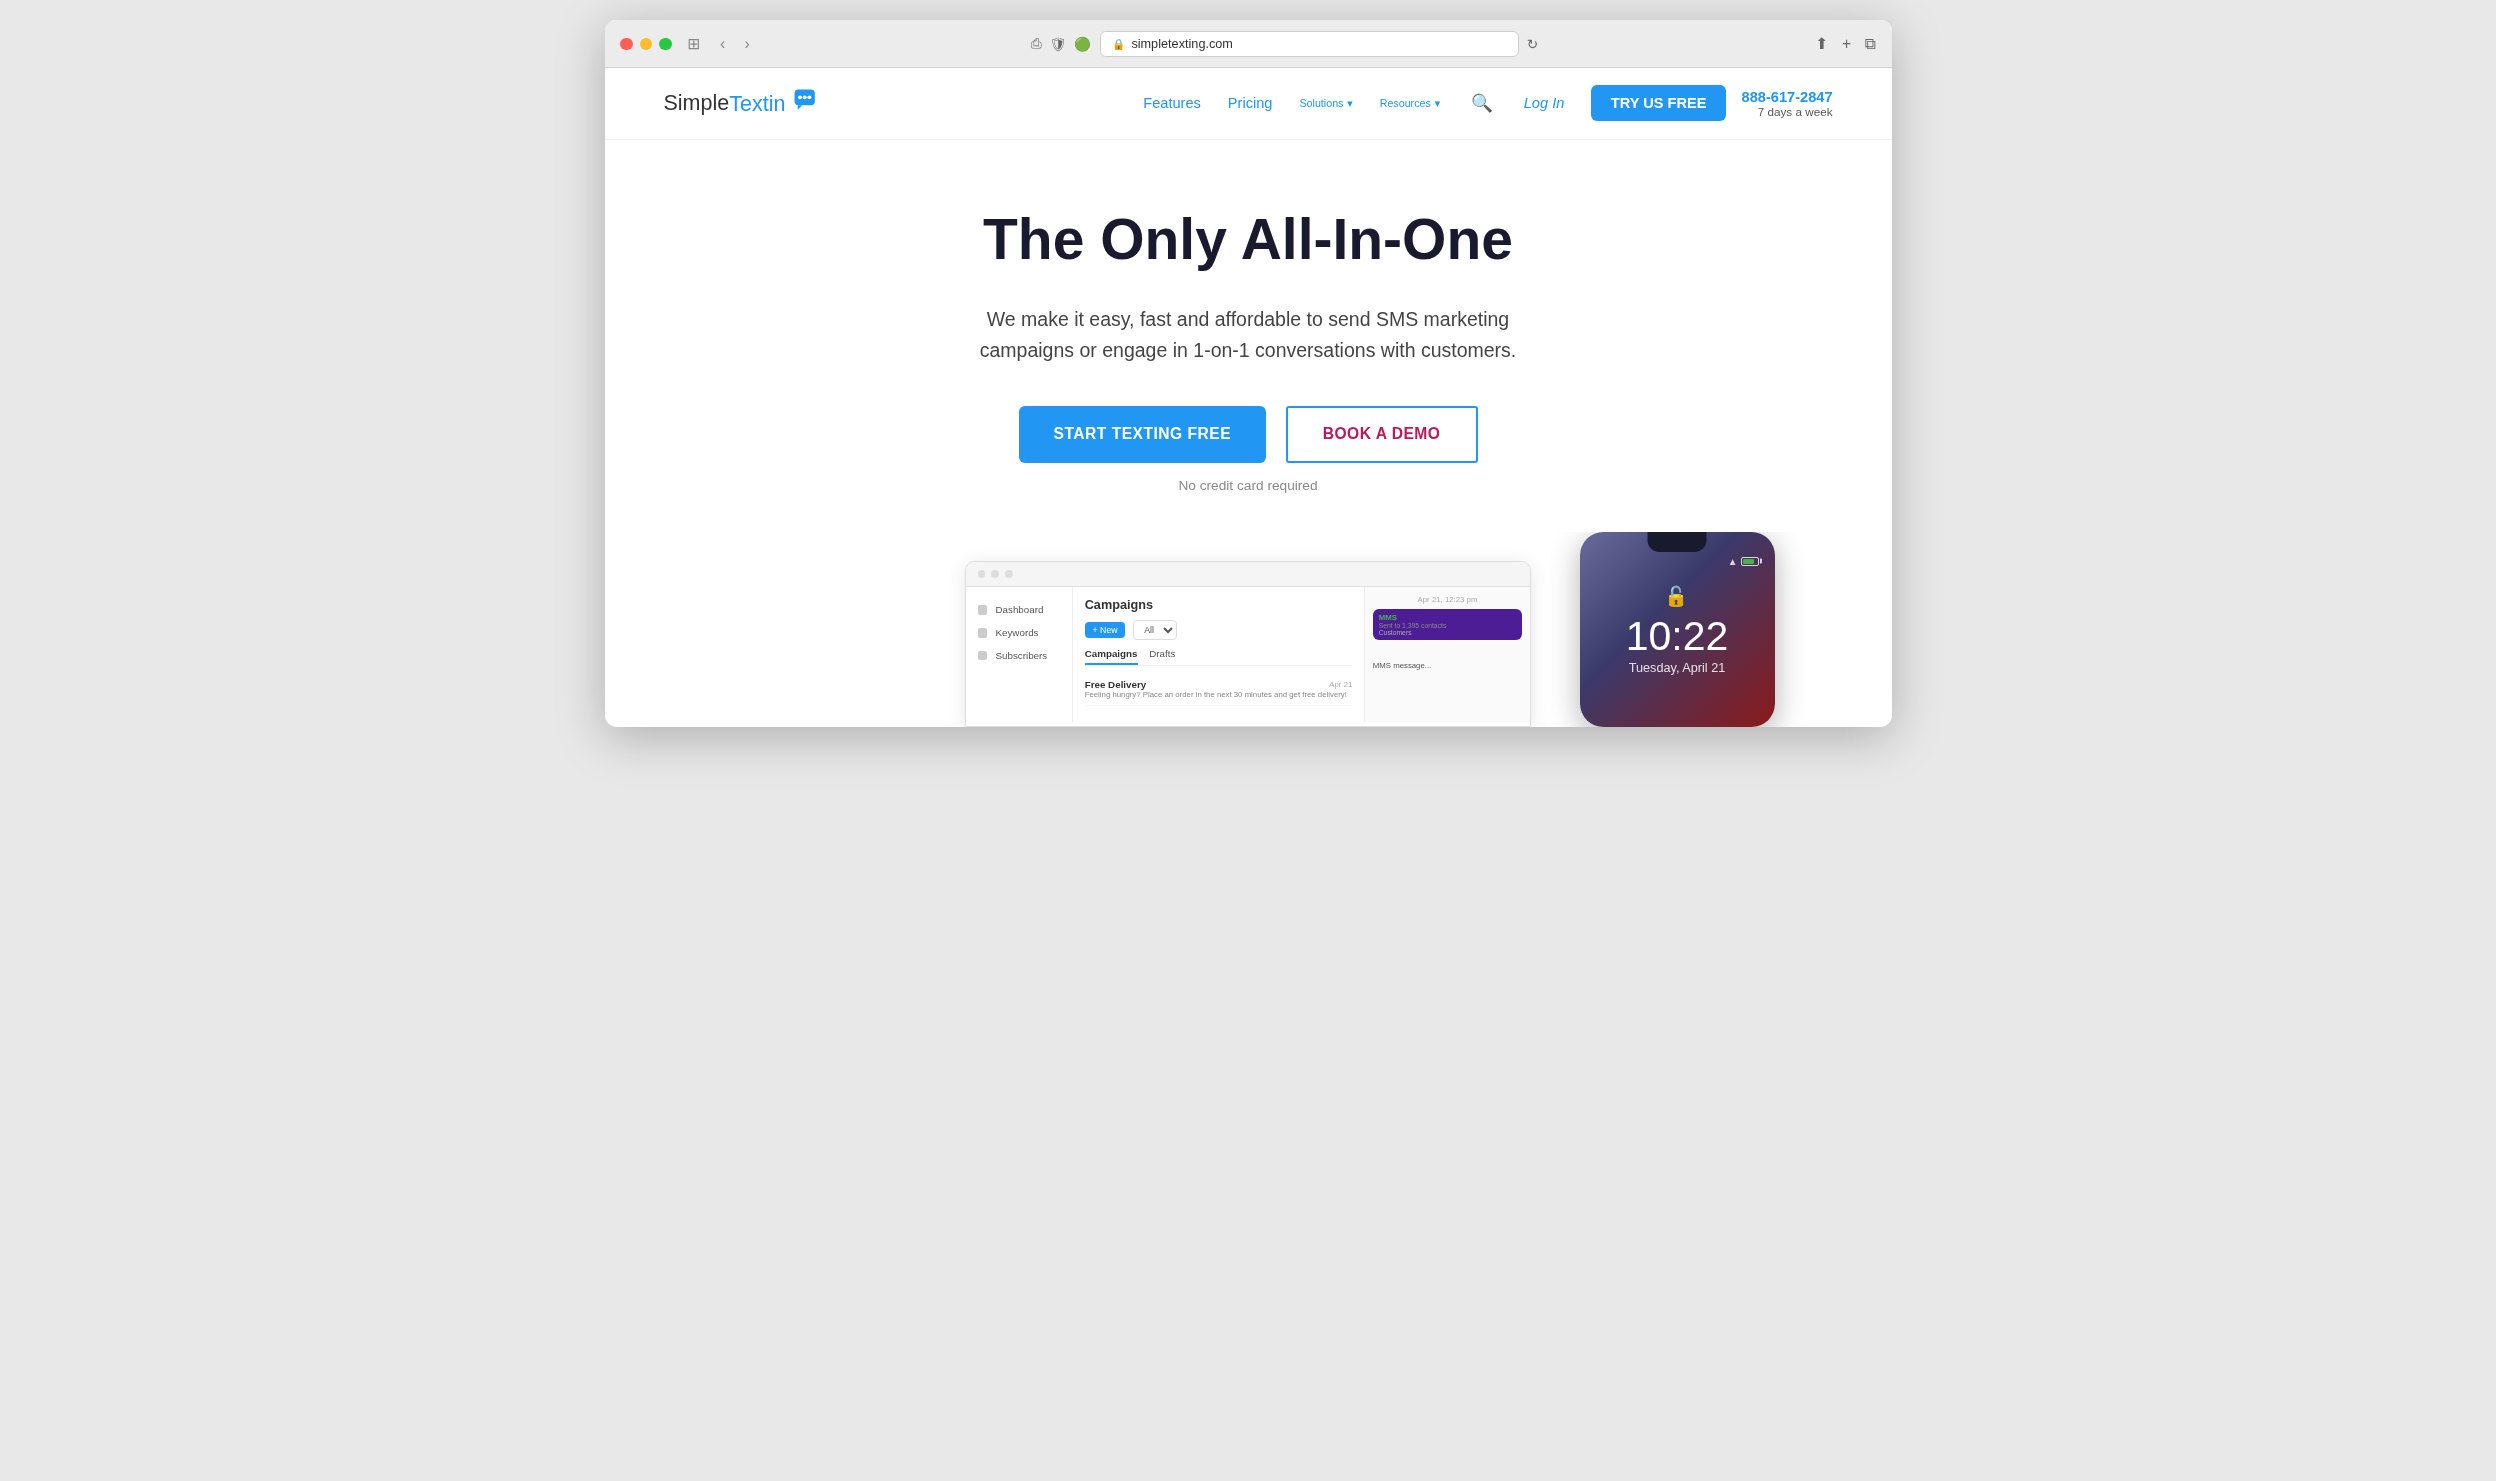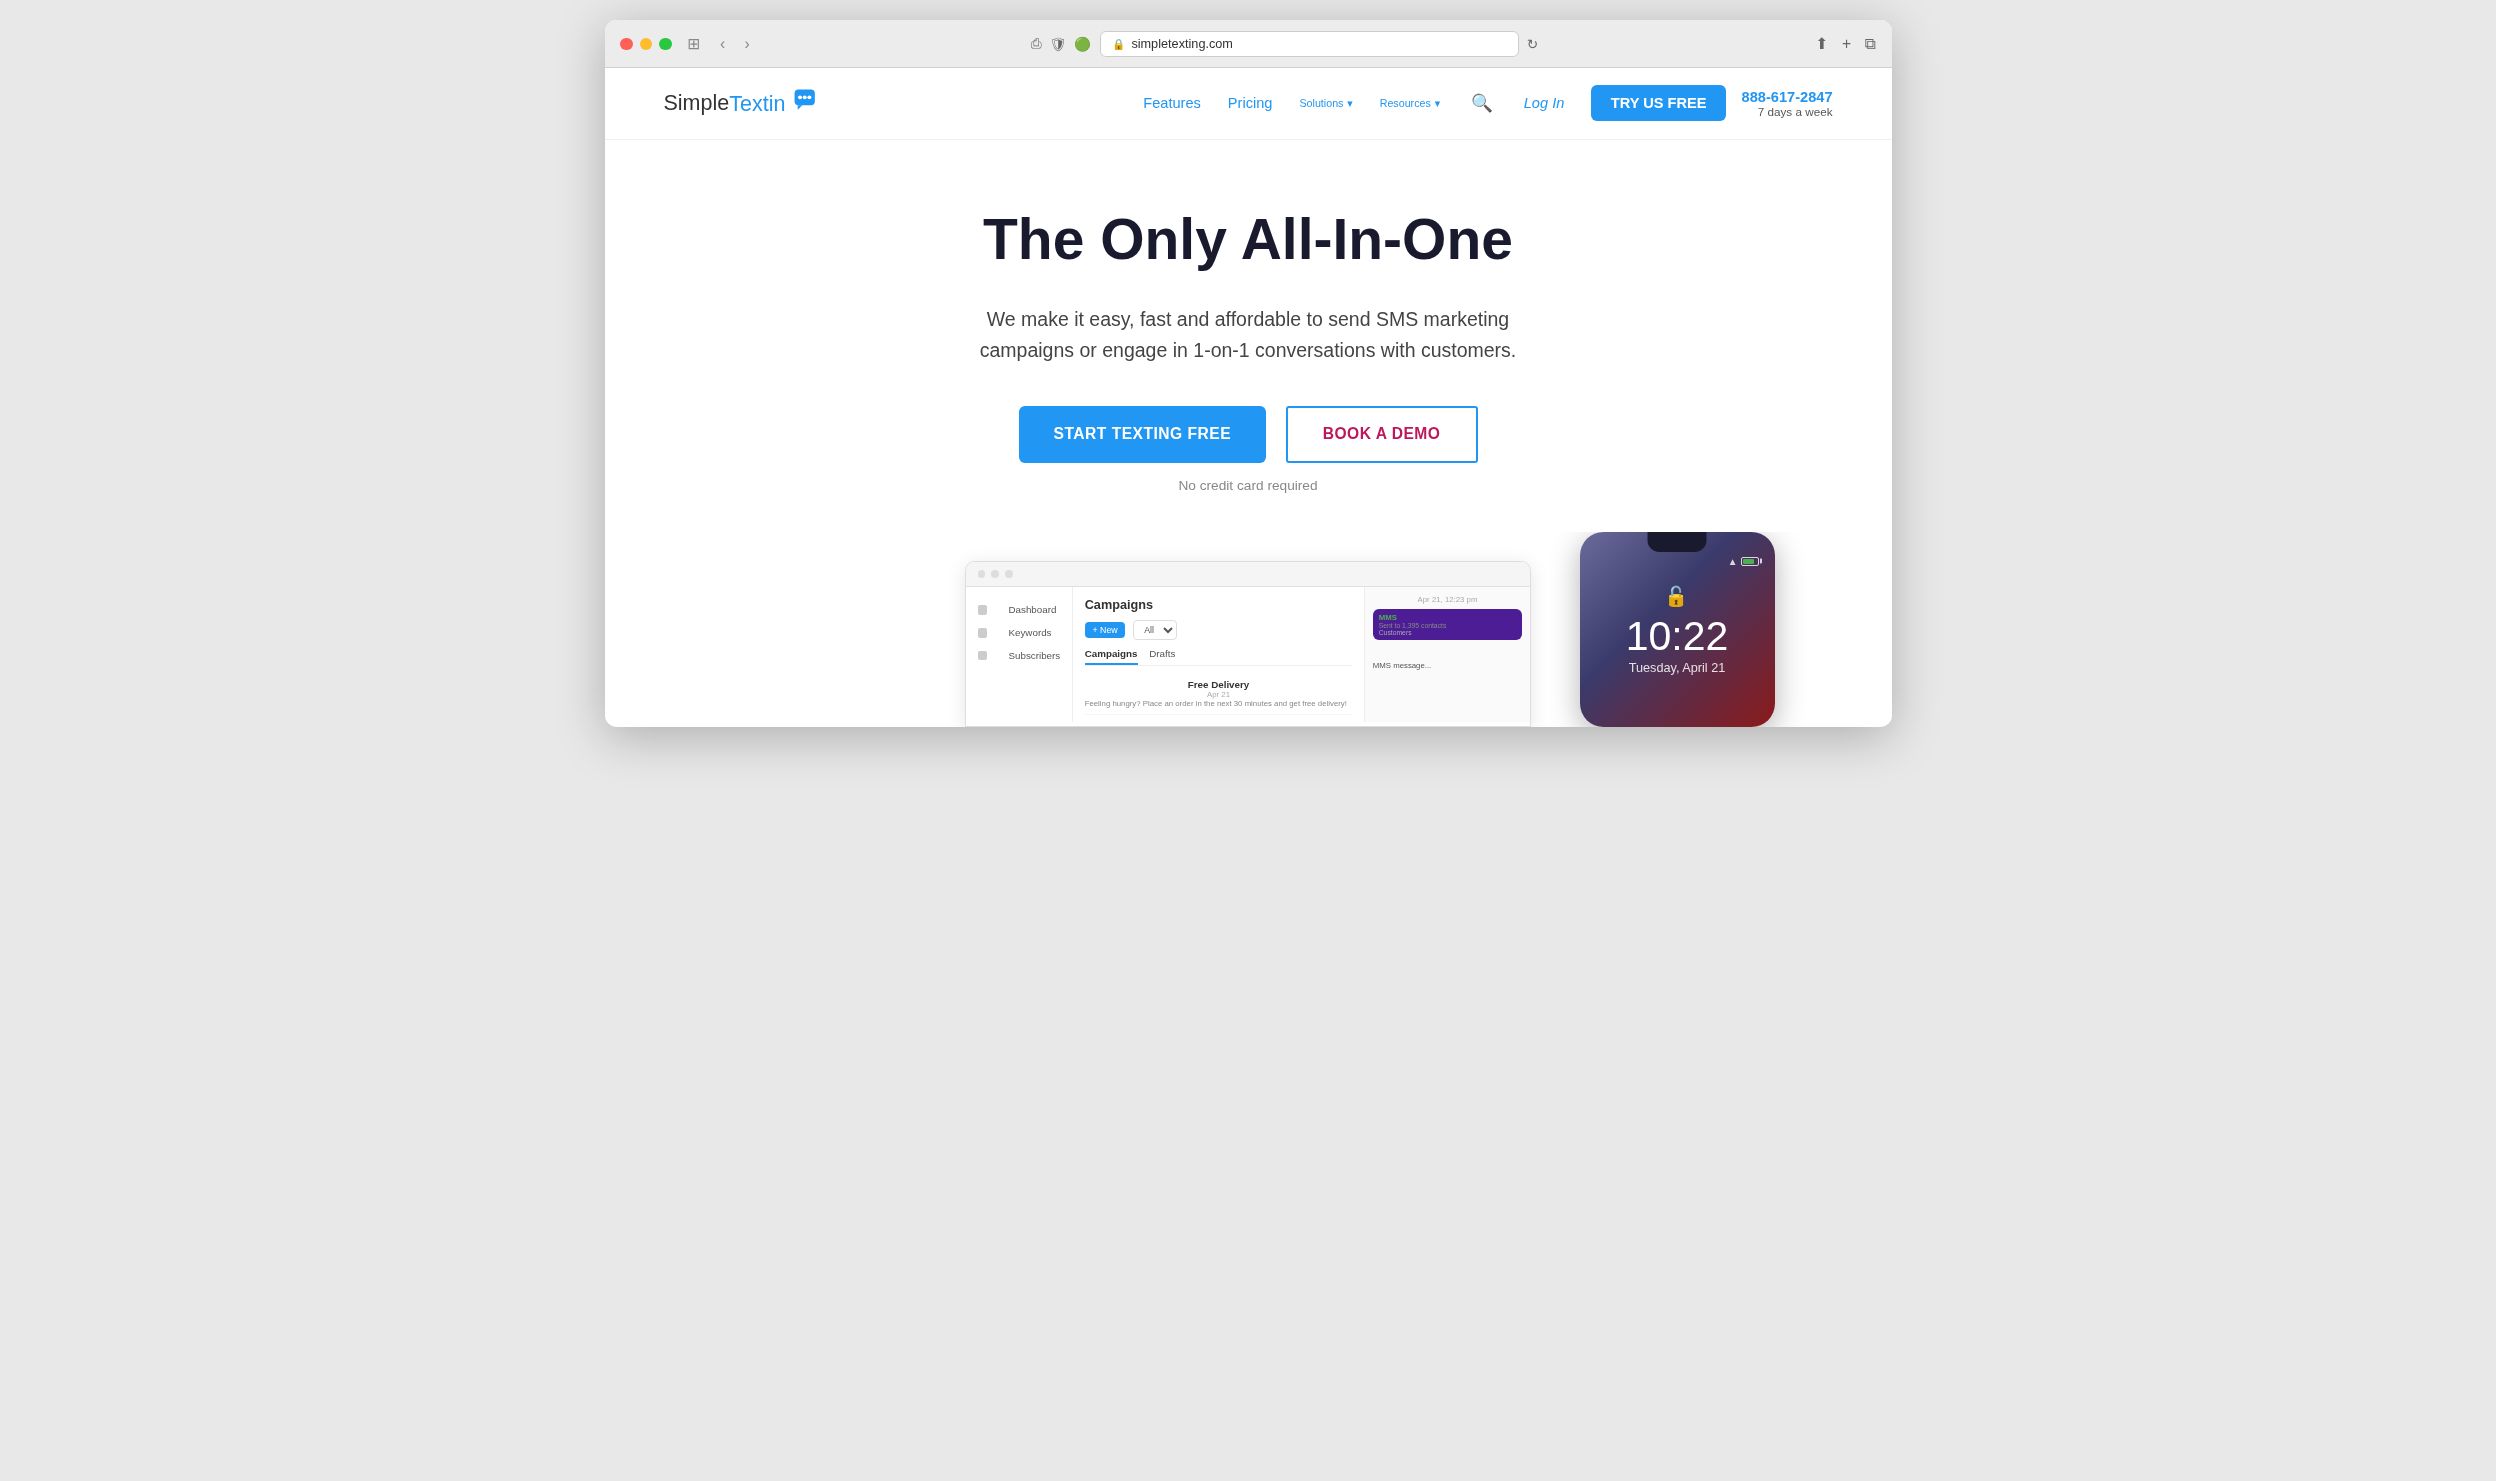--- a/index.html
+++ b/index.html
@@ -313,21 +313,21 @@
     .mockup-sidebar {
       width: 107px;
       background: #fff;
       border-right: 1px solid #eee;
       padding: 11.7px 0;
     }
 
     .mockup-sidebar-item {
       display: flex;
       align-items: center;
-      gap: 21px;
+      gap: 8px;
       padding: 5.9px 11.7px;
       font-size: 9.8px;
       color: #555;
     }
 
     .mockup-sidebar-icon {
       width: 9.8px;
       height: 9.8px;
       background: #ccc;
       border-radius: 2px;
@@ -666,21 +666,21 @@
                 <button class="mockup-btn-new">+ New</button>
                 <select class="mockup-select">
                   <option>All</option>
                 </select>
               </div>
               <div class="mockup-tabs">
                 <div class="mockup-tab active">Campaigns</div>
                 <div class="mockup-tab">Drafts</div>
               </div>
               <div class="mockup-list-item">
-                <div style="display:flex; justify-content:space-between; align-items:center;flex-direction:column;">
+                <div style="display:flex; justify-content:space-between; align-items:center;">
                   <span class="mockup-item-title">Free Delivery</span>
                   <span style="font-size:7.8px; color:#aaa;">Apr 21</span>
                 </div>
                 <div class="mockup-item-desc">Feeling hungry? Place an order in the next 30 minutes and get free delivery!</div>
               </div>
             </div>
 
             <div class="mockup-right-panel">
               <div class="mockup-msg-date">Apr 21, 12:23 pm</div>
               <div class="mockup-msg-bubble">

